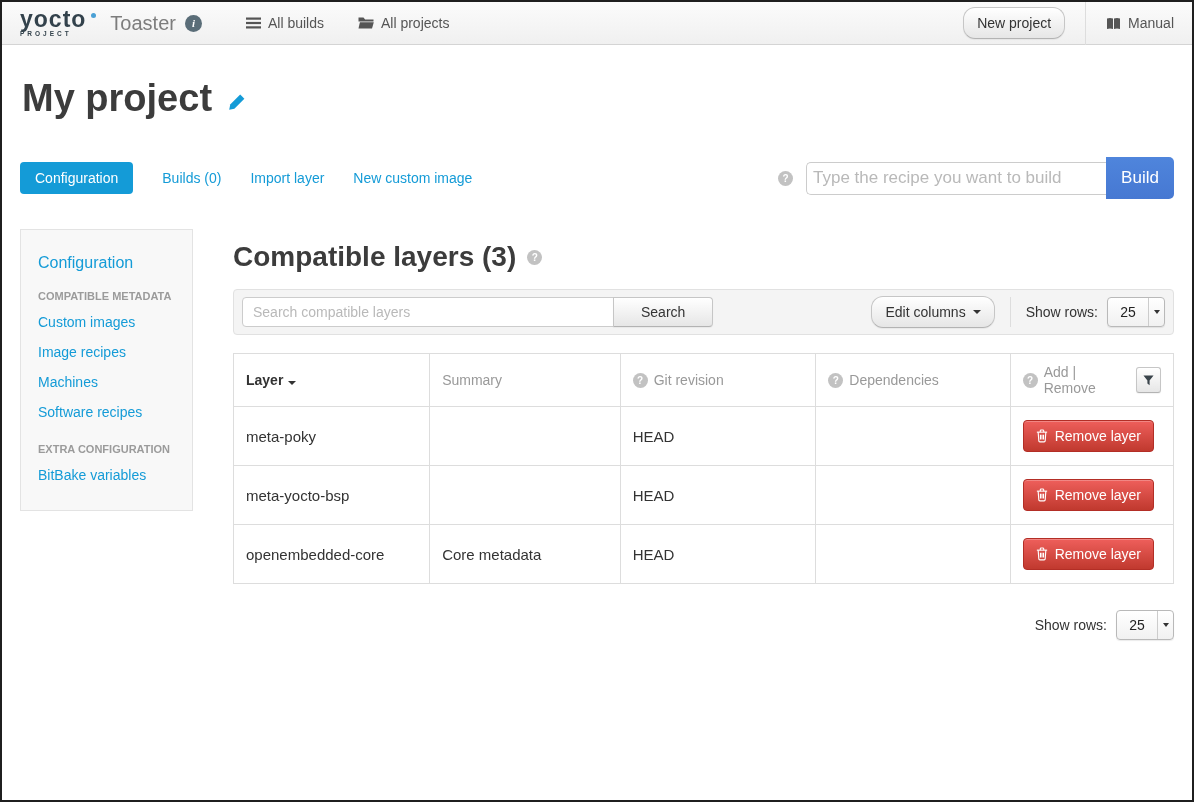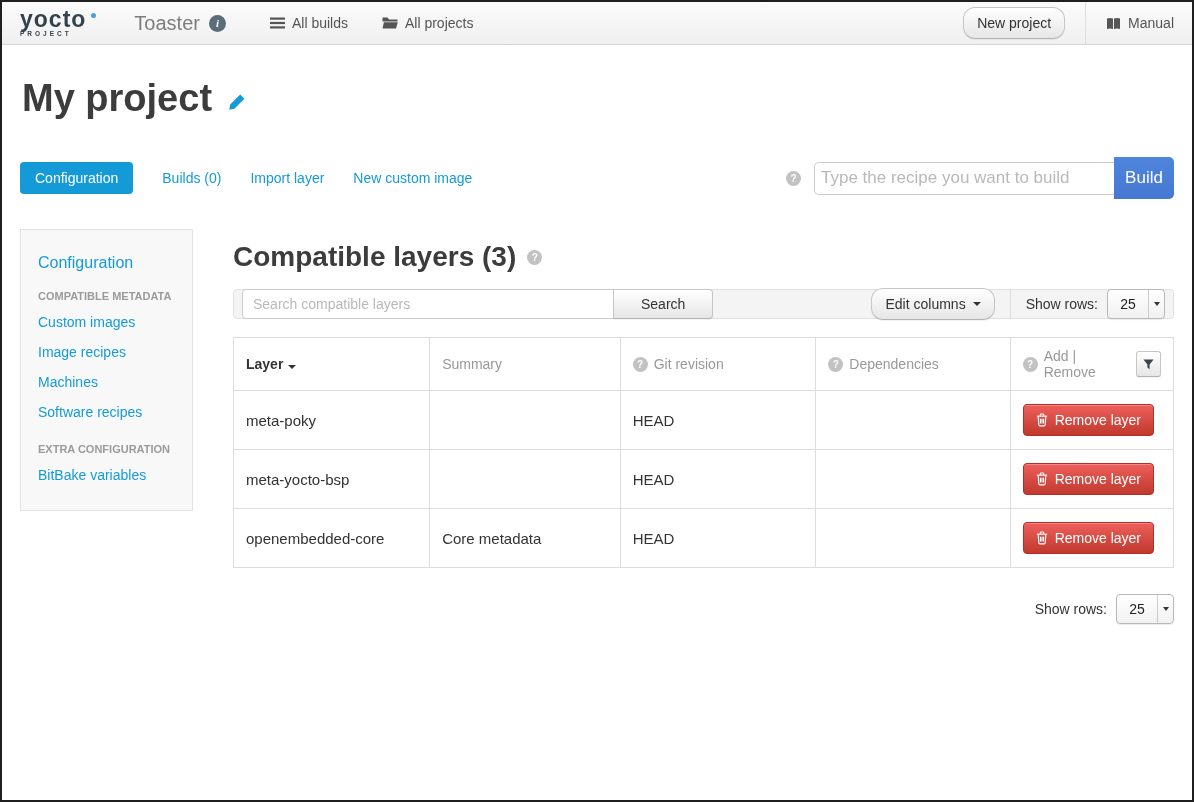--- a/index.html
+++ b/index.html
@@ -13,21 +13,21 @@
   
   .navbar {
     height:43px; display:flex; align-items:center; padding:0 18px;
     background:linear-gradient(#fbfbfb,#f0f0f0); border-bottom:1px solid #d4d4d4;
   }
   .brand { display:flex; flex-direction:column; align-items:flex-start; cursor:pointer; }
   .brand-row { display:flex; align-items:flex-start; }
   .brand-text { font-size:23px; font-weight:bold; color:#33424c; letter-spacing:1px; line-height:19px; }
   .brand-dot { width:5px; height:5px; border-radius:50%; background:#4aa0d5; margin:3px 0 0 5px; }
   .brand-sub { font-size:6.5px; font-weight:bold; letter-spacing:3px; color:#33424c; margin-top:1px; }
-  .app-name { font-size:20px; color:#7d7d7d; margin-left:38px; }
+  .app-name { font-size:20px; color:#7d7d7d; margin-left:14px; }
   .info-icon {
     width:17px; height:17px; border-radius:50%; background:#5a6d78; color:#fff;
     font:italic bold 11px "Liberation Serif", serif; display:inline-flex; align-items:center;
     justify-content:center; margin-left:9px; cursor:pointer;
   }
   .nav-item { display:inline-flex; align-items:center; gap:7px; color:#555; font-size:14px; text-decoration:none; cursor:pointer; }
   .nav-item.first { margin-left:44px; }
   .nav-item + .nav-item { margin-left:34px; }
   .nav-right { margin-left:auto; display:flex; align-items:center; height:100%; }
   .btn {
@@ -55,41 +55,41 @@
     font-size:10px; font-weight:bold; display:inline-flex; align-items:center; justify-content:center;
     flex:0 0 auto; cursor:pointer;
   }
   .build-form .help-icon { margin-right:13px; }
   .build-input {
     width:300px; height:33px; border:1px solid #ccc; border-right:0; border-radius:5px 0 0 5px;
     padding:0 6px; font-size:17px; color:#555; outline:none; font-family:"Liberation Sans", sans-serif;
   }
   .build-input::placeholder { color:#b9b9b9; }
   .build-btn {
-    width:60px; height:42px; border:0; border-radius:0 5px 5px 0; cursor:pointer;
+    width:68px; height:42px; border:0; border-radius:0 5px 5px 0; cursor:pointer;
     background:linear-gradient(#4f85dc,#4678d2); color:#fff; font-size:17px;
     font-family:"Liberation Sans", sans-serif;
   }
 
   
   .cols { margin-top:30px; display:flex; align-items:flex-start; }
   .sidebar {
     width:173px; flex:0 0 173px; background:#f8f8f8; border:1px solid #e3e3e3;
     padding:16px 0 20px;
   }
   .side-title { display:block; color:#149bd7; font-size:16px; padding:8px 17px 2px; text-decoration:none; cursor:pointer; }
   .side-header { font-size:11px; font-weight:bold; color:#9b9b9b; padding:16px 17px 5px; }
   .side-link { display:block; color:#149bd7; font-size:14px; padding:7px 17px; text-decoration:none; cursor:pointer; }
   .side-link.active { background:#199cd8; color:#29333a; }
 
   .main { flex:1; margin-left:40px; min-width:0; }
   h2.section-title { font-size:28px; font-weight:bold; color:#3c3c3c; margin:12px 0 16px; display:flex; align-items:center; gap:11px; }
 
   .toolbar {
-    background:#f4f4f4; border:1px solid #e1e1e1; border-radius:4px; height:30px;
+    background:#f4f4f4; border:1px solid #e1e1e1; border-radius:4px; height:46px;
     display:flex; align-items:center; padding:0 8px;
   }
   .search-input {
     width:372px; height:30px; border:1px solid #ccc; border-radius:4px 0 0 4px;
     padding:0 10px; font-size:14px; color:#555; outline:none; background:#fff;
     font-family:"Liberation Sans", sans-serif;
   }
   .search-input::placeholder { color:#b9b9b9; }
   .search-btn { height:30px; padding:0 27px; margin-left:-1px; border-radius:0 4px 4px 0; }
   .toolbar-spacer { flex:1; }

